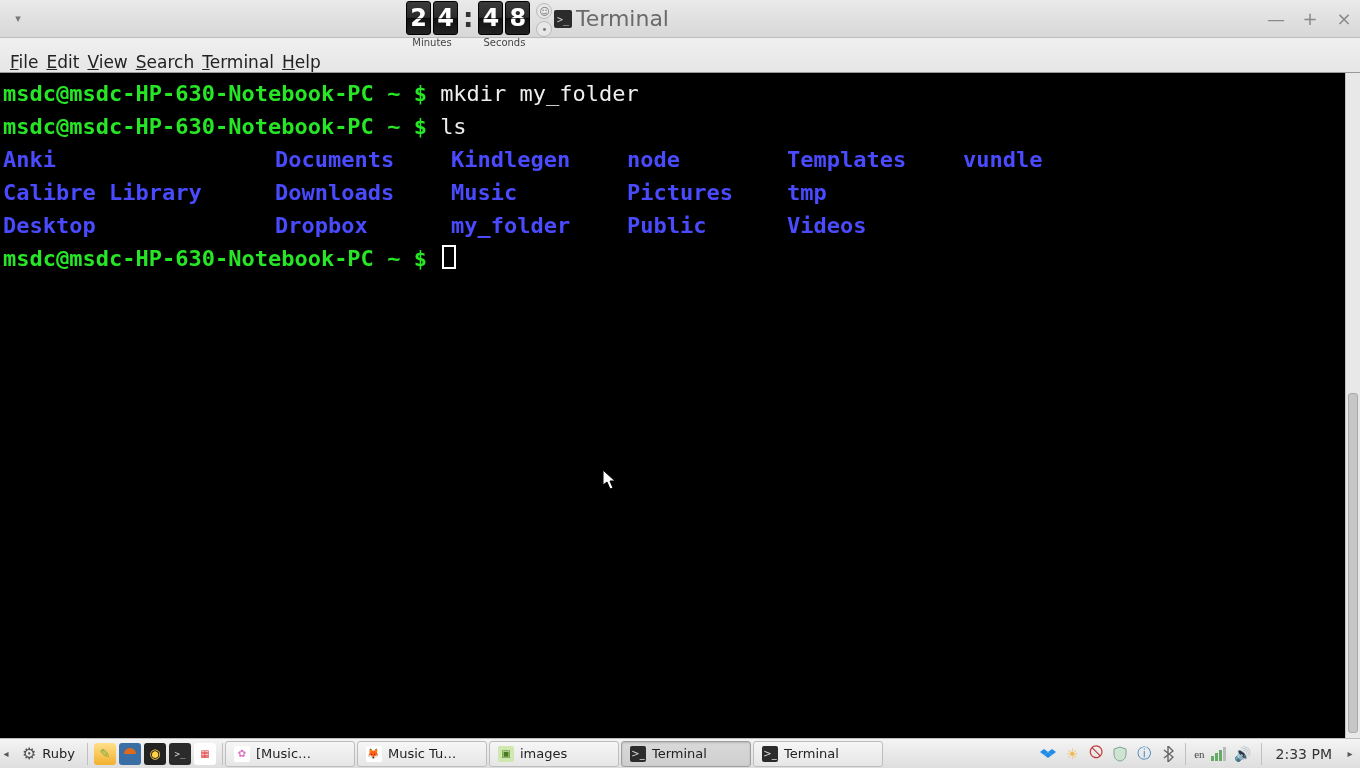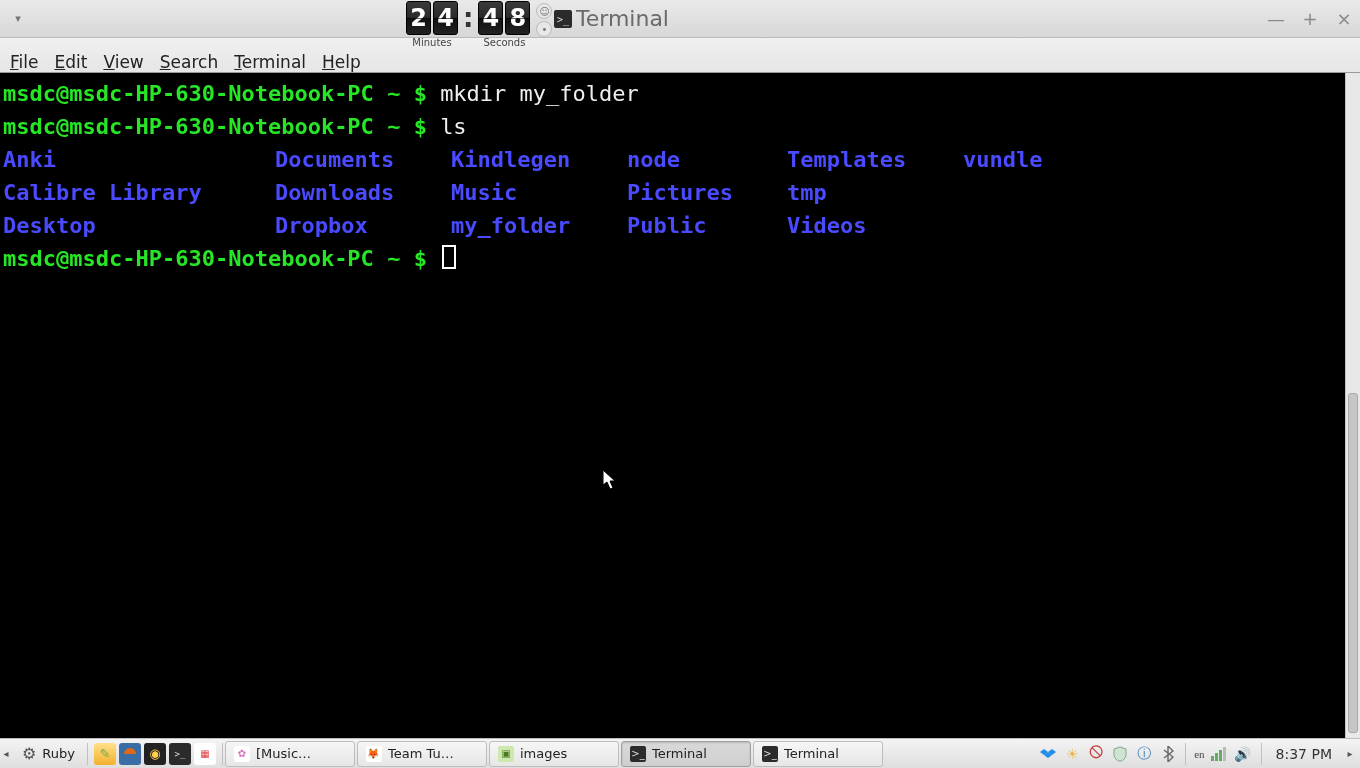--- a/index.html
+++ b/index.html
@@ -66,21 +66,21 @@
     font-size: 10px; display: flex; align-items: center; justify-content: center;
     color: #777;
   }
 
   
   .menubar {
     height: 48px;
     background: linear-gradient(#f0f0f0, #e2e2e2);
     border-bottom: 1px solid #b8b8b8;
     display: flex; align-items: center;
-    padding: 0 10px; gap: 16px;
+    padding: 0 10px; gap: 8px;
     font-size: 17px; color: #222;
   }
   .menubar .menuitem { cursor: pointer; }
   .menubar .menuitem .ul { text-decoration: underline; }
 
   
   .terminal-wrap {
     position: absolute; left: 0; top: 72px; right: 0; bottom: 30px;
     display: flex;
     border-top: 1px solid #999;
@@ -259,21 +259,21 @@
 
   <div class="sep"></div>
 
   <div class="windowlist" id="winlist">
       <div class="winbtn">
         <div class="ico" style="background: rgb(255, 255, 255); color: rgb(217, 111, 191);">✿</div>
         <span>[Music…</span>
       </div>
       <div class="winbtn">
         <div class="ico" style="background: rgb(255, 255, 255); color: rgb(224, 106, 25);">🦊</div>
-        <span>Team Tu…</span>
+        <span>Music Tu…</span>
       </div>
       <div class="winbtn">
         <div class="ico" style="background: rgb(207, 232, 176); color: rgb(74, 122, 31);">▣</div>
         <span>images</span>
       </div>
       <div class="winbtn active">
         <div class="ico" style="background: rgb(43, 43, 43); color: rgb(221, 221, 221);">&gt;_</div>
         <span>Terminal</span>
       </div>
       <div class="winbtn">
@@ -309,16 +309,16 @@
     <div class="tray-icon">
       <svg width="18" height="14" viewBox="0 0 18 14">
           <rect x="0" y="9" width="3" height="5" fill="#6a6"></rect>
           <rect x="4" y="6" width="3" height="8" fill="#6a6"></rect>
           <rect x="8" y="3" width="3" height="11" fill="#6a6"></rect>
           <rect x="12" y="0" width="3" height="14" fill="#bbb"></rect>
         </svg>
     </div>
     <div class="tray-icon" style="color:#666">🔊</div>
     <div class="sep"></div>
-    <div class="clock">8:37 PM</div>
+    <div class="clock">2:33 PM</div>
     <div class="arrow">▸</div>
   </div>
 </div>
 
 </body></html>

